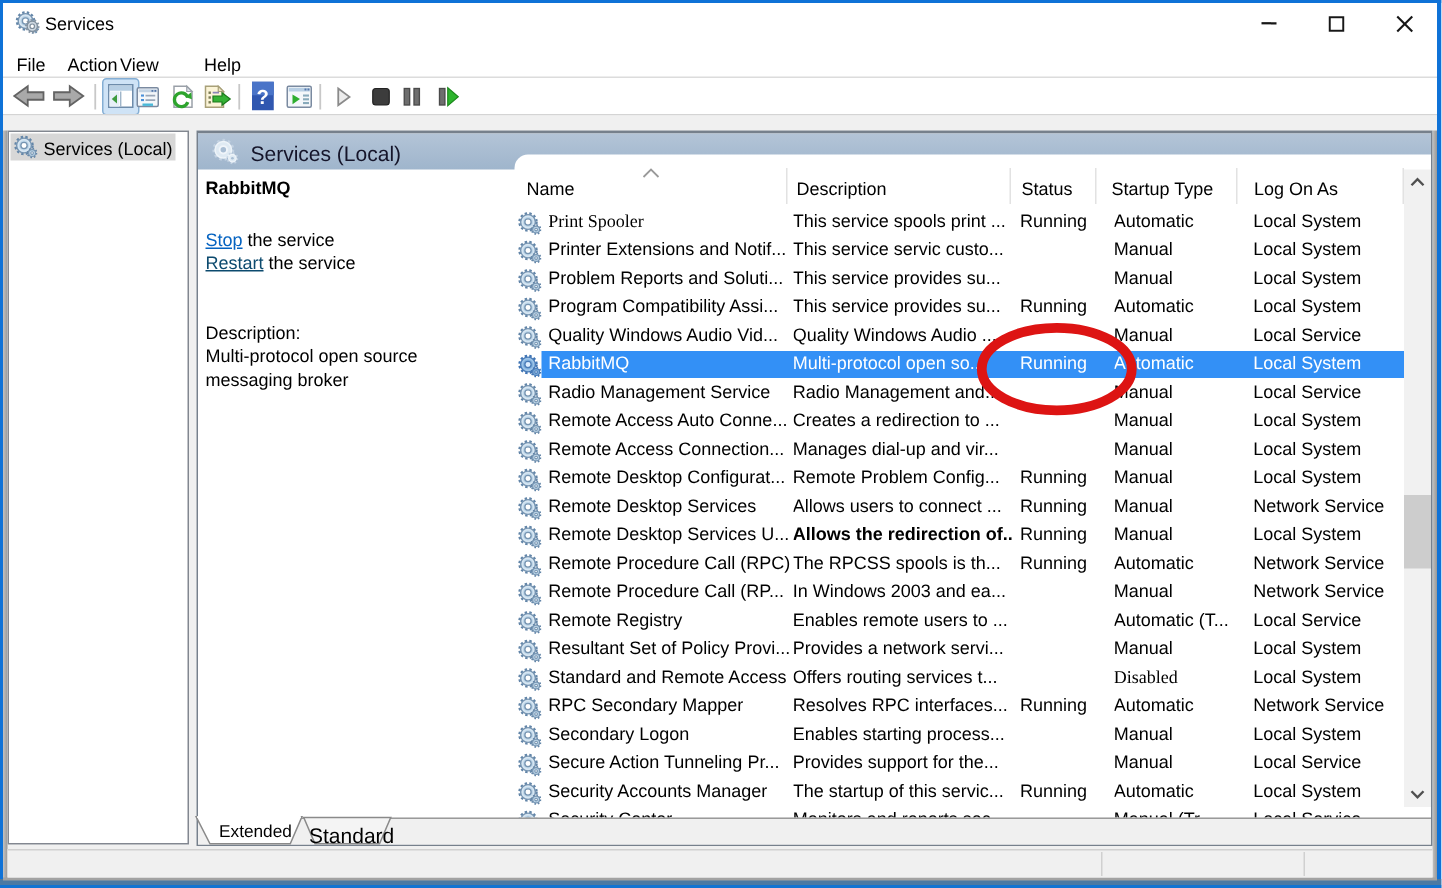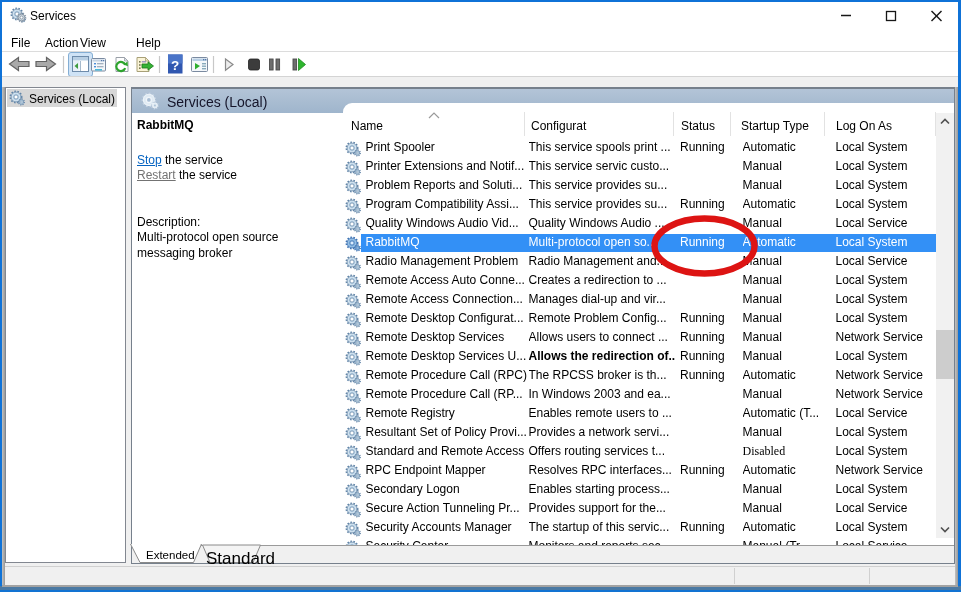--- a/index.html
+++ b/index.html
@@ -119,48 +119,48 @@
 <circle cx="7" cy="7" r="5.4" fill="none" stroke="#c3d2e2" stroke-width="2.2" stroke-dasharray="1.45 1.65"></circle>
 <circle cx="7" cy="7" r="4.9" fill="#dfeaf3" stroke="#eef4f9" stroke-width="0.9"></circle>
 <circle cx="7" cy="7" r="2.2" fill="#a9bed4" stroke="#f0f5fa" stroke-width="1.1"></circle>
 <circle cx="12.4" cy="12" r="2.7" fill="none" stroke="#c3d2e2" stroke-width="1.7" stroke-dasharray="0.95 1.15"></circle>
 <circle cx="12.4" cy="12" r="2.2" fill="#dfeaf3" stroke="#eef4f9" stroke-width="0.8"></circle>
 <circle cx="12.4" cy="12" r="0.8" fill="#a9bed4"></circle>
 </svg>
 <div class="abs" style="left:167px;top:94px;font-size:14px;color:#15152a">Services (Local)</div>
 <div class="abs" style="left:137px;top:118px;font-weight:bold">RabbitMQ</div>
 <div class="abs" style="left:137px;top:153px"><span style="color:#0563c1;text-decoration:underline">Stop</span> the service</div>
-<div class="abs" style="left:137px;top:168px"><span style="color:#737373;text-decoration:underline">Restart</span> the service</div>
+<div class="abs" style="left:137px;top:168px"><span style="color:#0c4a6e;text-decoration:underline">Restart</span> the service</div>
 <div class="abs" style="left:137px;top:215px">Description:</div>
 <div class="abs" style="left:137px;top:229px;width:170px;line-height:16px">Multi-protocol open source messaging broker</div>
 <div class="abs" style="left:343px;top:103px;width:593px;height:520px;overflow:hidden" id="list">
 <div class="abs" style="left:8px;top:16px">Name</div>
 <svg class="abs" style="left:85px;top:9px" width="12" height="7" viewBox="0 0 12 7">
       <path d="M1 6 L6 1 L11 6" fill="none" stroke="#9a9a9a" stroke-width="1.2"></path>
     </svg>
-<div class="abs" style="left:188px;top:16px">Configurat</div>
+<div class="abs" style="left:188px;top:16px">Description</div>
 <div class="abs" style="left:338px;top:16px">Status</div>
 <div class="abs" style="left:398px;top:16px">Startup Type</div>
 <div class="abs" style="left:493px;top:16px">Log On As</div>
 <div class="abs" style="left:181px;top:9px;width:1px;height:24px;background:#e2e2e2"></div>
 <div class="abs" style="left:330px;top:9px;width:1px;height:24px;background:#e2e2e2"></div>
 <div class="abs" style="left:387px;top:9px;width:1px;height:24px;background:#e2e2e2"></div>
 <div class="abs" style="left:481px;top:9px;width:1px;height:24px;background:#e2e2e2"></div>
 <div class="abs" style="left:592px;top:9px;width:1px;height:24px;background:#e2e2e2"></div>
 <div class="row" style="top:36px">
 <svg class="abs" style="left:2px;top:1.5px" width="16" height="16" viewBox="0 0 16 16">
 <circle cx="7" cy="7" r="5.4" fill="none" stroke="#6285a8" stroke-width="2.2" stroke-dasharray="1.5 1.4"></circle>
 <circle cx="7" cy="7" r="4.9" fill="#d7e6f2" stroke="#7795b2" stroke-width="0.9"></circle>
 <circle cx="7" cy="7" r="3.4" fill="#bdd6e9"></circle>
 <circle cx="7" cy="7" r="2.1" fill="#ffffff" stroke="#7795b2" stroke-width="0.9"></circle>
 <circle cx="12.4" cy="12" r="2.7" fill="none" stroke="#6285a8" stroke-width="1.7" stroke-dasharray="0.95 1.15"></circle>
 <circle cx="12.4" cy="12" r="2.3" fill="#bdd6e9" stroke="#7795b2" stroke-width="0.8"></circle>
 <circle cx="12.4" cy="12" r="0.9" fill="#ffffff" stroke="#7795b2" stroke-width="0.7"></circle>
 </svg>
-<div class="c" style="left:22.5px;width:162px;">Print Spooler</div>
+<div class="c" style="left:22.5px;width:162px;font-family:Liberation Serif, serif;">Print Spooler</div>
 <div class="c" style="left:185.5px;width:146px;">This service spools print ...</div>
 <div class="c" style="left:337px;width:48px;">Running</div>
 <div class="c" style="left:399.5px;width:80px;">Automatic</div>
 <div class="c" style="left:492.5px;width:99px;">Local System</div>
 </div>
 <div class="row" style="top:55px">
 <svg class="abs" style="left:2px;top:1.5px" width="16" height="16" viewBox="0 0 16 16">
 <circle cx="7" cy="7" r="5.4" fill="none" stroke="#6285a8" stroke-width="2.2" stroke-dasharray="1.5 1.4"></circle>
 <circle cx="7" cy="7" r="4.9" fill="#d7e6f2" stroke="#7795b2" stroke-width="0.9"></circle>
 <circle cx="7" cy="7" r="3.4" fill="#bdd6e9"></circle>
@@ -243,21 +243,21 @@
 <div class="row" style="top:150px">
 <svg class="abs" style="left:2px;top:1.5px" width="16" height="16" viewBox="0 0 16 16">
 <circle cx="7" cy="7" r="5.4" fill="none" stroke="#6285a8" stroke-width="2.2" stroke-dasharray="1.5 1.4"></circle>
 <circle cx="7" cy="7" r="4.9" fill="#d7e6f2" stroke="#7795b2" stroke-width="0.9"></circle>
 <circle cx="7" cy="7" r="3.4" fill="#bdd6e9"></circle>
 <circle cx="7" cy="7" r="2.1" fill="#ffffff" stroke="#7795b2" stroke-width="0.9"></circle>
 <circle cx="12.4" cy="12" r="2.7" fill="none" stroke="#6285a8" stroke-width="1.7" stroke-dasharray="0.95 1.15"></circle>
 <circle cx="12.4" cy="12" r="2.3" fill="#bdd6e9" stroke="#7795b2" stroke-width="0.8"></circle>
 <circle cx="12.4" cy="12" r="0.9" fill="#ffffff" stroke="#7795b2" stroke-width="0.7"></circle>
 </svg>
-<div class="c" style="left:22.5px;width:162px;">Radio Management Problem</div>
+<div class="c" style="left:22.5px;width:162px;">Radio Management Service</div>
 <div class="c" style="left:185.5px;width:146px;">Radio Management and...</div>
 <div class="c" style="left:337px;width:48px;"></div>
 <div class="c" style="left:399.5px;width:80px;">Manual</div>
 <div class="c" style="left:492.5px;width:99px;">Local Service</div>
 </div>
 <div class="row" style="top:169px">
 <svg class="abs" style="left:2px;top:1.5px" width="16" height="16" viewBox="0 0 16 16">
 <circle cx="7" cy="7" r="5.4" fill="none" stroke="#6285a8" stroke-width="2.2" stroke-dasharray="1.5 1.4"></circle>
 <circle cx="7" cy="7" r="4.9" fill="#d7e6f2" stroke="#7795b2" stroke-width="0.9"></circle>
 <circle cx="7" cy="7" r="3.4" fill="#bdd6e9"></circle>
@@ -340,21 +340,21 @@
 <svg class="abs" style="left:2px;top:1.5px" width="16" height="16" viewBox="0 0 16 16">
 <circle cx="7" cy="7" r="5.4" fill="none" stroke="#6285a8" stroke-width="2.2" stroke-dasharray="1.5 1.4"></circle>
 <circle cx="7" cy="7" r="4.9" fill="#d7e6f2" stroke="#7795b2" stroke-width="0.9"></circle>
 <circle cx="7" cy="7" r="3.4" fill="#bdd6e9"></circle>
 <circle cx="7" cy="7" r="2.1" fill="#ffffff" stroke="#7795b2" stroke-width="0.9"></circle>
 <circle cx="12.4" cy="12" r="2.7" fill="none" stroke="#6285a8" stroke-width="1.7" stroke-dasharray="0.95 1.15"></circle>
 <circle cx="12.4" cy="12" r="2.3" fill="#bdd6e9" stroke="#7795b2" stroke-width="0.8"></circle>
 <circle cx="12.4" cy="12" r="0.9" fill="#ffffff" stroke="#7795b2" stroke-width="0.7"></circle>
 </svg>
 <div class="c" style="left:22.5px;width:162px;">Remote Procedure Call (RPC)</div>
-<div class="c" style="left:185.5px;width:146px;">The RPCSS broker is th...</div>
+<div class="c" style="left:185.5px;width:146px;">The RPCSS spools is th...</div>
 <div class="c" style="left:337px;width:48px;">Running</div>
 <div class="c" style="left:399.5px;width:80px;">Automatic</div>
 <div class="c" style="left:492.5px;width:99px;">Network Service</div>
 </div>
 <div class="row" style="top:283px">
 <svg class="abs" style="left:2px;top:1.5px" width="16" height="16" viewBox="0 0 16 16">
 <circle cx="7" cy="7" r="5.4" fill="none" stroke="#6285a8" stroke-width="2.2" stroke-dasharray="1.5 1.4"></circle>
 <circle cx="7" cy="7" r="4.9" fill="#d7e6f2" stroke="#7795b2" stroke-width="0.9"></circle>
 <circle cx="7" cy="7" r="3.4" fill="#bdd6e9"></circle>
 <circle cx="7" cy="7" r="2.1" fill="#ffffff" stroke="#7795b2" stroke-width="0.9"></circle>
@@ -419,21 +419,21 @@
 <div class="row" style="top:359px">
 <svg class="abs" style="left:2px;top:1.5px" width="16" height="16" viewBox="0 0 16 16">
 <circle cx="7" cy="7" r="5.4" fill="none" stroke="#6285a8" stroke-width="2.2" stroke-dasharray="1.5 1.4"></circle>
 <circle cx="7" cy="7" r="4.9" fill="#d7e6f2" stroke="#7795b2" stroke-width="0.9"></circle>
 <circle cx="7" cy="7" r="3.4" fill="#bdd6e9"></circle>
 <circle cx="7" cy="7" r="2.1" fill="#ffffff" stroke="#7795b2" stroke-width="0.9"></circle>
 <circle cx="12.4" cy="12" r="2.7" fill="none" stroke="#6285a8" stroke-width="1.7" stroke-dasharray="0.95 1.15"></circle>
 <circle cx="12.4" cy="12" r="2.3" fill="#bdd6e9" stroke="#7795b2" stroke-width="0.8"></circle>
 <circle cx="12.4" cy="12" r="0.9" fill="#ffffff" stroke="#7795b2" stroke-width="0.7"></circle>
 </svg>
-<div class="c" style="left:22.5px;width:162px;">RPC Endpoint Mapper</div>
+<div class="c" style="left:22.5px;width:162px;">RPC Secondary Mapper</div>
 <div class="c" style="left:185.5px;width:146px;">Resolves RPC interfaces...</div>
 <div class="c" style="left:337px;width:48px;">Running</div>
 <div class="c" style="left:399.5px;width:80px;">Automatic</div>
 <div class="c" style="left:492.5px;width:99px;">Network Service</div>
 </div>
 <div class="row" style="top:378px">
 <svg class="abs" style="left:2px;top:1.5px" width="16" height="16" viewBox="0 0 16 16">
 <circle cx="7" cy="7" r="5.4" fill="none" stroke="#6285a8" stroke-width="2.2" stroke-dasharray="1.5 1.4"></circle>
 <circle cx="7" cy="7" r="4.9" fill="#d7e6f2" stroke="#7795b2" stroke-width="0.9"></circle>
 <circle cx="7" cy="7" r="3.4" fill="#bdd6e9"></circle>
@@ -509,15 +509,15 @@
     <ellipse cx="56.5" cy="34" rx="50" ry="27.5" fill="none" stroke="#dd1413" stroke-width="6.5"></ellipse>
   </svg>
 <div class="abs" style="left:132px;top:545px;width:822px;height:18px;background:#f0f0f0"></div>
 <div class="abs" style="left:132px;top:545px;width:822px;height:1px;background:#9a9a9a"></div>
 <svg class="abs" style="left:128px;top:544px" width="140" height="20" viewBox="0 0 140 20">
 <path d="M74.5 1 L132.5 1 L125 18.5 L82 18.5 Z" fill="#f4f4f4" stroke="#8a8a8a" stroke-width="1"></path>
 <path d="M2.5 0 L73.5 0 L65.5 18.5 L12 18.5 Z" fill="#fff" stroke="#8a8a8a" stroke-width="1"></path>
 <path d="M3.5 0.5 L72.5 0.5" stroke="#fff" stroke-width="1.5"></path>
 </svg>
 <div class="abs" style="left:146px;top:548.5px;font-size:11.5px">Extended</div>
-<div class="abs" style="left:206px;top:548.5px;font-size:17px">Standard</div>
+<div class="abs" style="left:206px;top:548.5px;font-size:14px">Standard</div>
 <div class="abs" style="left:5px;top:566px;width:950px;height:19px;background:#f0f0f0;border-top:1px solid #d0d0d0"></div>
 <div class="abs" style="left:734px;top:568px;width:1px;height:16px;background:#d0d0d0"></div>
 <div class="abs" style="left:869px;top:568px;width:1px;height:16px;background:#d0d0d0"></div>
 </body></html>

